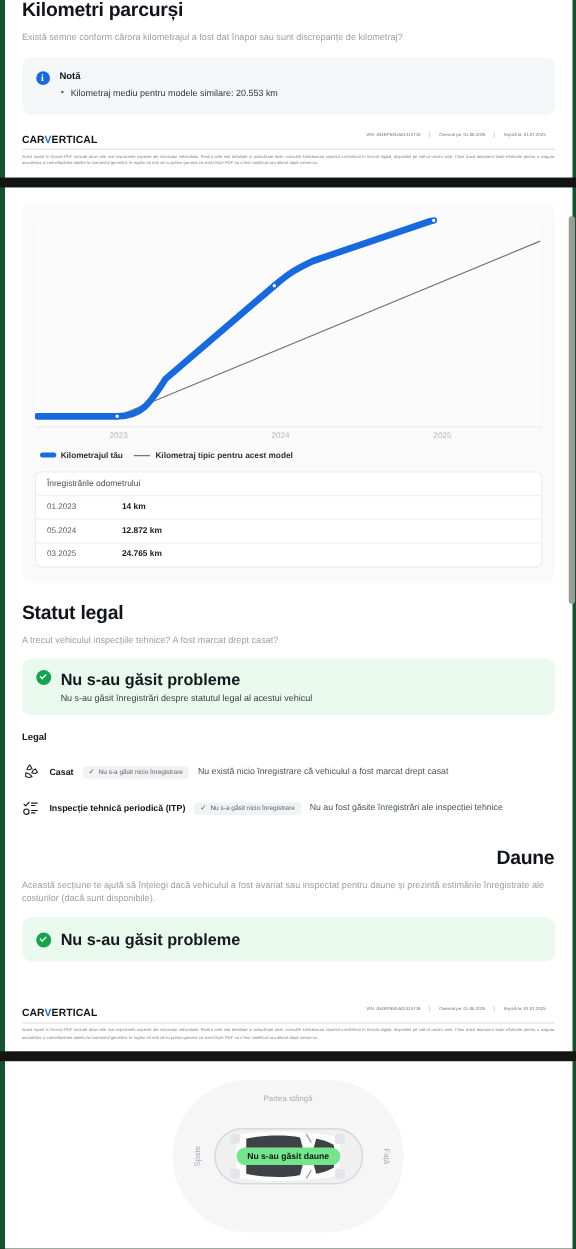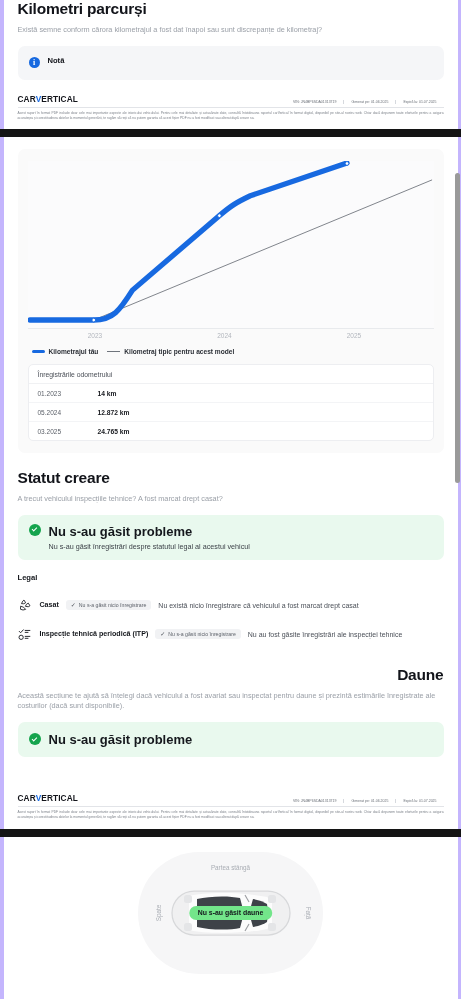--- a/index.html
+++ b/index.html
@@ -5,21 +5,21 @@
   * { box-sizing: border-box; margin: 0; padding: 0; }
   html, body {
     width: 461px; height: 999px;
     background: #1a1a1a;
     font-family: "Liberation Sans", sans-serif;
     overflow: hidden;
   }
   .viewer {
     position: relative;
     width: 461px; height: 999px;
-    background: #c4b5fd;
+    background: #14532d;
     overflow: hidden;
   }
   .page {
     background: #ffffff;
     width: 454px;
     margin: 0 auto;
     position: relative;
   }
   .page-gap { height: 8px; background: #141414; }
   .page-inner { padding: 0 14px; }
@@ -59,21 +59,21 @@
   .note-list li {
     font-size: 7.2px; color: #32363d; line-height: 1.72; position: relative; padding-left: 9px;
   }
   .note-list li::before {
     content: "•"; position: absolute; left: 1px; top: -0.5px; color: #5b6069; font-size: 7.5px;
   }
 
   
   .pdf-footer { margin-top: 14px; padding-bottom: 8px; }
   .footer-top {
-    display: flex; align-items: flex-end; justify-content: space-between;
+    display: flex; align-items: flex-start; justify-content: space-between;
     padding-bottom: 3px;
   }
   .cv-logo {
     font-size: 8.3px; font-weight: bold; letter-spacing: 0.1px;
     color: #12141a; white-space: nowrap;
   }
   .cv-logo .v { color: #1769e0; }
   .footer-meta { display: flex; align-items: center; gap: 0px; }
   .footer-meta span {
     font-size: 3.5px; color: #6b7078; padding: 0 7px;
@@ -191,20 +191,21 @@
     <div class="page-inner">
 
       <h1 class="sect-title">Kilometri parcurși</h1>
       <div class="sect-sub">Există semne conform cărora kilometrajul a fost dat înapoi sau sunt discrepanțe de kilometraj?</div>
 
       <div class="note-box">
         <div class="info-icon">i</div>
         <div>
           <div class="note-title">Notă</div>
           <ul class="note-list">
+            <li>Kilometraj mediu pentru modele similare: 20.553 km</li>
           </ul>
         </div>
       </div>
 
       <div class="pdf-footer">
         <div class="footer-top">
           <div class="cv-logo"><span>CAR</span><span class="v">V</span><span>ERTICAL</span></div>
           <div class="footer-meta">
             <span>VIN: JN4BP6SDA01313719</span>
             <span>Generat pe: 01.06.2025</span>
@@ -260,21 +261,21 @@
             <div class="odo-date">05.2024</div>
             <div class="odo-val">12.872 km</div>
           </div>
           <div class="odo-row">
             <div class="odo-date">03.2025</div>
             <div class="odo-val">24.765 km</div>
           </div>
         </div>
       </div>
 
-      <h1 class="sect-title" style="margin-top:16px;">Statut creare</h1>
+      <h1 class="sect-title" style="margin-top:16px;">Statut legal</h1>
       <div class="sect-sub">A trecut vehiculul inspecțiile tehnice? A fost marcat drept casat?</div>
 
       <div class="success-banner">
         <div class="check-circle"></div>
         <div>
           <div class="banner-title">Nu s-au găsit probleme</div>
           <div class="banner-sub">Nu s-au găsit înregistrări despre statutul legal al acestui vehicul</div>
         </div>
       </div>
 

